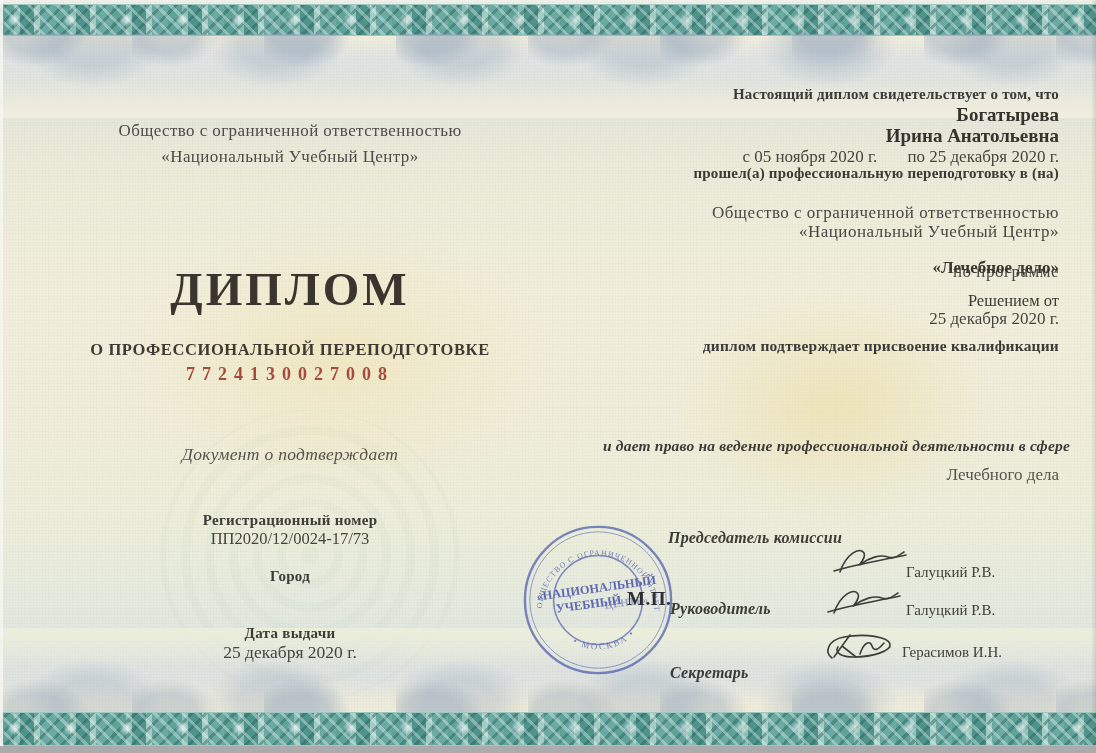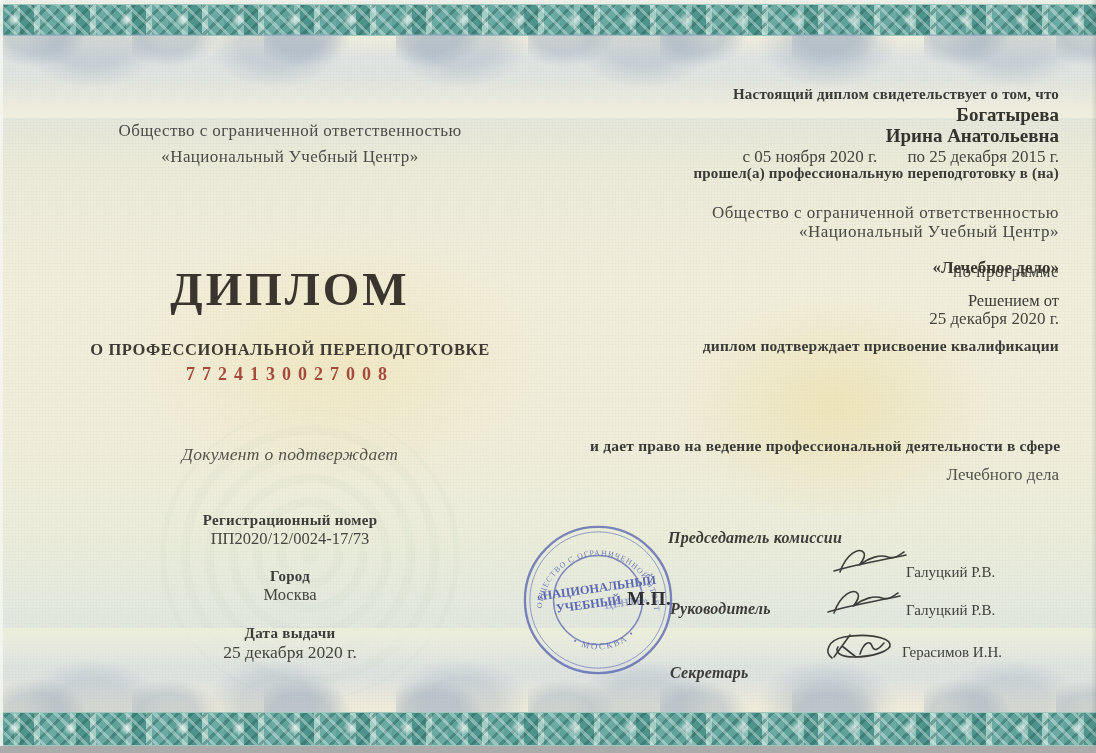--- a/index.html
+++ b/index.html
@@ -122,44 +122,43 @@
   <div class="abs lcol title-sub">О ПРОФЕССИОНАЛЬНОЙ ПЕРЕПОДГОТОВКЕ</div>
   <div class="abs lcol title-number">7724130027008</div>
   <div class="abs lcol doc-type">Документ о подтверждает</div>
 
   <div class="abs lcol reg">
     <div class="fld-label">Регистрационный номер</div>
     <div class="fld-value">ПП2020/12/0024-17/73</div>
   </div>
   <div class="abs lcol city">
     <div class="fld-label">Город</div>
-    <div class="fld-value">Москва</div>
   </div>
   <div class="abs lcol issue-date">
     <div class="fld-label">Дата выдачи</div>
     <div class="fld-value big">25 декабря 2020 г.</div>
   </div>
 
   <div class="abs rcol intro r-line">Настоящий диплом свидетельствует о том, что</div>
   <div class="abs rcol lastname">Богатырева</div>
   <div class="abs rcol firstmid">Ирина Анатольевна</div>
   <div class="abs rcol period">
-    <span>с 05 ноября 2020 г.</span><span class="gap"></span><span>по 25 декабря 2015 г.</span>
+    <span>с 05 ноября 2020 г.</span><span class="gap"></span><span>по 25 декабря 2020 г.</span>
   </div>
   <div class="abs rcol action r-line">прошел(а) профессиональную переподготовку в (на)</div>
 
   <div class="abs rcol org1">Общество с ограниченной ответственностью</div>
   <div class="abs rcol org2">«Национальный Учебный Центр»</div>
   <div class="abs rcol prog-label">по программе</div>
   <div class="abs rcol prog-name">«Лечебное дело»</div>
   <div class="abs rcol dec-label">Решением от</div>
   <div class="abs rcol dec-date">25 декабря 2020 г.</div>
   <div class="abs rcol qual-note">диплом подтверждает присвоение квалификации</div>
 
-  <div class="abs rights" style="text-align:left;">и дает право на ведение профессиональной деятельности в сфере</div>
+  <div class="abs rights" style="text-align:right;font-style:italic;">и дает право на ведение профессиональной деятельности в сфере</div>
   <div class="abs rcol field">Лечебного дела</div>
 
   <svg class="stamp" viewBox="0 0 160 160" xmlns="http://www.w3.org/2000/svg" xmlns:xlink="http://www.w3.org/1999/xlink">
     <g stroke="#4a57ab" fill="none">
       <circle cx="80" cy="80" r="74" stroke-width="2.4" opacity=".8"></circle>
       <circle cx="80" cy="80" r="69" stroke-width=".9" opacity=".7"></circle>
       <circle cx="80" cy="80" r="45" stroke-width="1.5" opacity=".75"></circle>
     </g>
     <defs>
       <path id="ring-top" d="M 23,92 A 57,57 0 1 1 137,92"></path>

